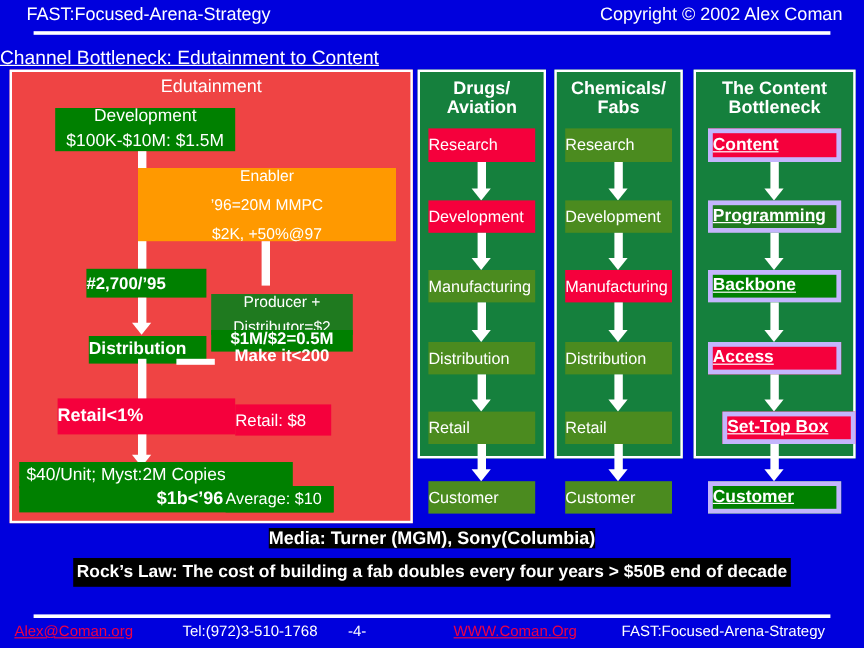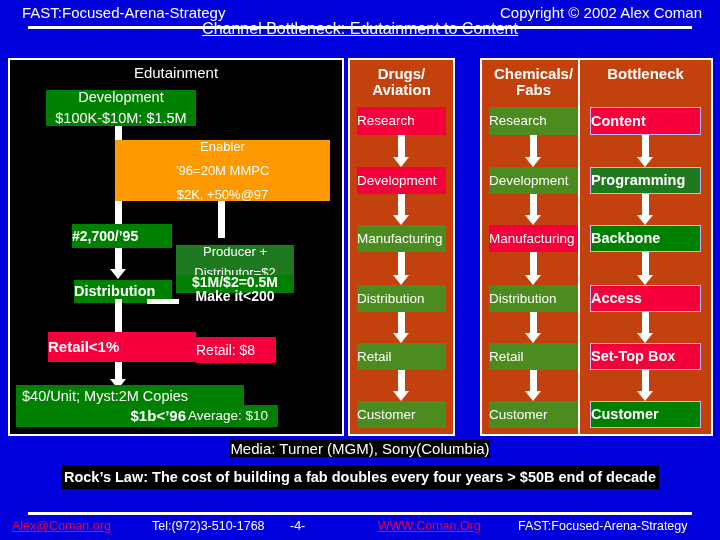--- a/index.html
+++ b/index.html
@@ -9,48 +9,48 @@
     font-family:"Liberation Sans", sans-serif;
     overflow:hidden;
     position:relative;
     color:#ffffff;
   }
   .abs{position:absolute;}
   
   #hdr-left{left:22px;top:4px;font-size:15px;color:#fff;white-space:nowrap;}
   #hdr-right{right:18px;top:4px;font-size:15px;color:#fff;white-space:nowrap;}
   #hdr-rule{left:28px;top:26px;width:664px;height:3px;background:#ffffff;}
-  #slide-title{left:0;top:20px;width:720px;text-align:center;font-size:16px;
+  #slide-title{left:0;top:40px;width:720px;text-align:left;font-size:16px;
      color:#ffffff;text-decoration:underline;}
   
-  #gray-panel{left:8px;top:58px;width:336px;height:378px;background:#000000;
+  #gray-panel{left:8px;top:58px;width:336px;height:378px;background:#ef4444;
      border:2px solid #ffffff;box-sizing:border-box;}
   .gp-label{position:absolute;color:#ffffff;}
   
   .box{position:absolute;box-sizing:border-box;display:flex;align-items:center;
        justify-content:space-between;text-align:center;color:#ffffff;line-height:1.02;}
   .green{background:#008000;}
   .dgreen{background:#1f7a1f;}
   .red{background:#f5003c;}
   .orange{background:#ff9900;}
-  .wb{border:1px solid #c4b5fd;}
+  .wb{border:4px solid #c4b5fd;text-decoration:underline;}
   
   .arrow{position:absolute;background:#ffffff;width:7px;}
   .arrow:after{content:"";position:absolute;left:-5px;bottom:-9px;
      width:0;height:0;border-left:8.5px solid transparent;border-right:8.5px solid transparent;
      border-top:10px solid #ffffff;}
   .plain{position:absolute;background:#ffffff;}
   
-  .colpanel{position:absolute;top:58px;height:378px;background:#c2410c;
+  .colpanel{position:absolute;top:58px;height:324px;background:#15803d;
      border:2px solid #ffffff;box-sizing:border-box;}
   .colhead{position:absolute;left:0;width:100%;top:6px;text-align:center;
      font-size:15px;font-weight:bold;color:#ffffff;line-height:1.05;}
   
   #media-band{left:0;top:440px;width:720px;text-align:center;}
-  #media-band span{background:#000000;color:#ffffff;font-size:15px;font-weight:normal;padding:0 0;}
+  #media-band span{background:#000000;color:#ffffff;font-size:15px;font-weight:bold;padding:0 0;}
   #rock-band{left:0;top:468px;width:720px;text-align:center;}
   #rock-band span{background:#000000;color:#ffffff;font-size:14.5px;font-weight:bold;padding:4px 3px;}
   #foot-rule{left:28px;top:512px;width:664px;height:3px;background:#ffffff;}
   .foot{position:absolute;top:519px;font-size:12.5px;color:#ffffff;white-space:nowrap;}
   .flink{color:#ee0044;text-decoration:underline;}
 </style>
 </head>
 <body>
 
 <div class="abs" id="hdr-left">FAST:Focused-Arena-Strategy</div>
@@ -142,21 +142,21 @@
     <div class="arrow" style="left: 48px; top: 252px; height: 22px;"></div>
     <div class="box" style="left: 7px; top: 283px; width: 89px; height: 27px; background: rgb(75, 139, 31); font-size: 13.5px;">
       <span>Retail</span>
     </div>
     <div class="arrow" style="left: 48px; top: 310px; height: 22px;"></div>
     <div class="box" style="left: 7px; top: 341px; width: 89px; height: 27px; background: rgb(75, 139, 31); font-size: 13.5px;">
       <span>Customer</span>
     </div>
   </div>
 
-<div class="colpanel" id="col1" style="left:462px;width:107px;margin-left:18px;">
+<div class="colpanel" id="col1" style="left:462px;width:107px;">
   <div class="colhead">
     <div>Chemicals/</div>
     <div>Fabs</div>
   </div>
 <div class="box" style="left: 7px; top: 47px; width: 89px; height: 28px; background: rgb(75, 139, 31); font-size: 13.5px;">
       <span>Research</span>
     </div>
     <div class="arrow" style="left: 48px; top: 75px; height: 23px;"></div>
     <div class="box" style="left: 7px; top: 107px; width: 89px; height: 27px; background: rgb(75, 139, 31); font-size: 13.5px;">
       <span>Development</span>
@@ -174,39 +174,40 @@
       <span>Retail</span>
     </div>
     <div class="arrow" style="left: 48px; top: 310px; height: 22px;"></div>
     <div class="box" style="left: 7px; top: 341px; width: 89px; height: 27px; background: rgb(75, 139, 31); font-size: 13.5px;">
       <span>Customer</span>
     </div>
   </div>
 
 <div class="colpanel" id="col2" style="left:578px;width:135px;">
   <div class="colhead">
+    <div>The Content</div>
     <div>Bottleneck</div>
   </div>
 <div class="box wb" style="left: 10px; top: 47px; width: 111px; height: 28px; background: rgb(245, 0, 60); font-size: 14.5px; font-weight: bold;">
       <span>Content</span>
     </div>
     <div class="arrow" style="left: 62px; top: 75px; height: 23px;"></div>
     <div class="box wb" style="left: 10px; top: 107px; width: 111px; height: 27px; background: rgb(31, 122, 31); font-size: 14.5px; font-weight: bold;">
       <span>Programming</span>
     </div>
     <div class="arrow" style="left: 62px; top: 134px; height: 22px;"></div>
     <div class="box wb" style="left: 10px; top: 165px; width: 111px; height: 27px; background: rgb(0, 128, 0); font-size: 14.5px; font-weight: bold;">
       <span>Backbone</span>
     </div>
     <div class="arrow" style="left: 62px; top: 192px; height: 24px;"></div>
     <div class="box wb" style="left: 10px; top: 225px; width: 111px; height: 27px; background: rgb(245, 0, 60); font-size: 14.5px; font-weight: bold;">
       <span>Access</span>
     </div>
     <div class="arrow" style="left: 62px; top: 252px; height: 22px;"></div>
-    <div class="box wb" style="left: 10px; top: 283px; width: 111px; height: 27px; background: rgb(245, 0, 60); font-size: 14.5px; font-weight: bold;">
+    <div class="box wb" style="left: 22px; top: 283px; width: 111px; height: 27px; background: rgb(245, 0, 60); font-size: 14.5px; font-weight: bold;">
       <span>Set-Top Box</span>
     </div>
     <div class="arrow" style="left: 62px; top: 310px; height: 22px;"></div>
     <div class="box wb" style="left: 10px; top: 341px; width: 111px; height: 27px; background: rgb(0, 128, 0); font-size: 14.5px; font-weight: bold;">
       <span>Customer</span>
     </div>
   </div>
 
 <div class="abs" id="media-band">
   <span>Media: Turner (MGM), Sony(Columbia)</span>

